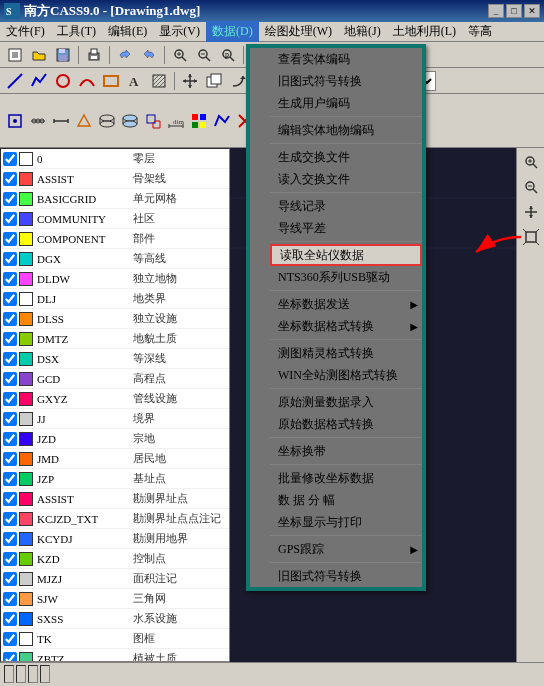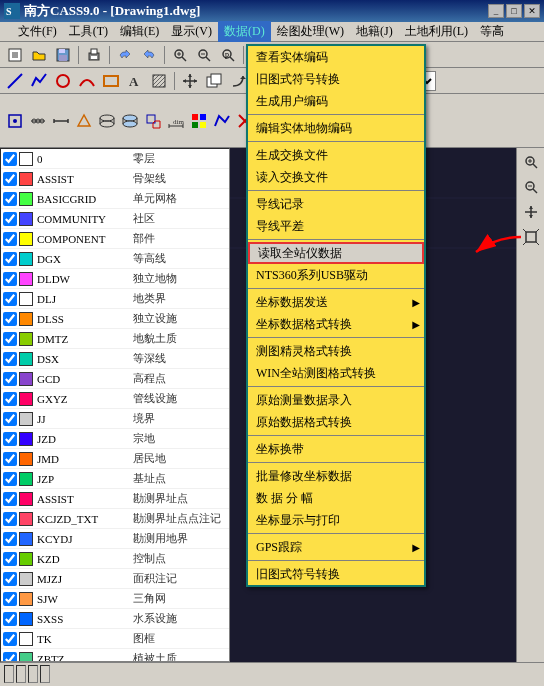--- a/index.html
+++ b/index.html
@@ -50,21 +50,21 @@
       color: #000;
     }
 
     
     .menu-bar {
       background: #d4d0c8;
       height: 20px;
       display: flex;
       align-items: center;
       border-bottom: 1px solid #808080;
-      padding: 0 12px;
+      padding: 0 0;
       font-size: 12px;
     }
     .menu-item {
       padding: 2px 6px;
       cursor: pointer;
       white-space: nowrap;
     }
     .menu-item:hover, .menu-item.active {
       background: #316ac5;
       color: #5eead4;
@@ -181,26 +181,27 @@
       left: 0;
       width: 100%;
       height: 100%;
       z-index: 100;
       pointer-events: none;
     }
     .dropdown-menu {
       position: absolute;
       top: 44px;
       left: 246px;
-      background: #fde047;
-      border: 2px solid #0f766e;
+      background: #737373;
+      border: 4px solid #0f766e;
       box-shadow: 2px 2px 4px rgba(0,0,0,0.5);
       min-width: 180px;
       pointer-events: all;
       font-size: 12px;
+      padding-left: 20px;
     }
     .dropdown-item {
       padding: 3px 20px 3px 8px;
       cursor: pointer;
       white-space: nowrap;
       position: relative;
       height: 22px;
       display: flex;
       align-items: center;
     }

